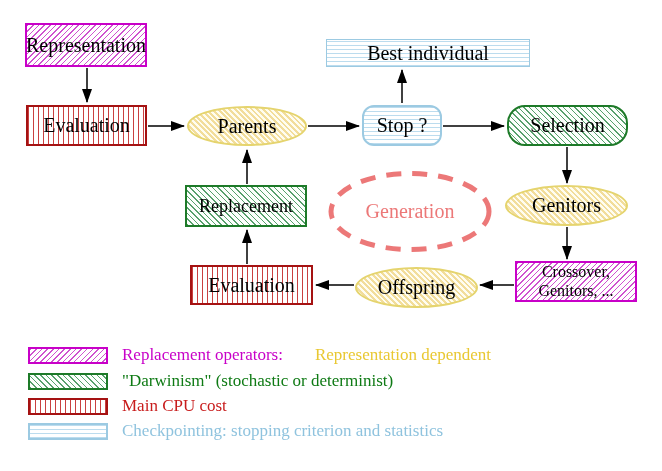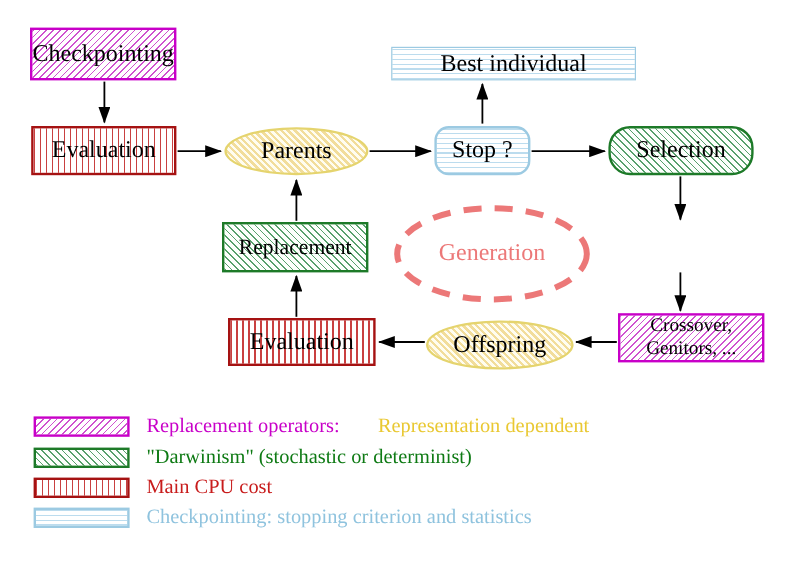--- a/index.html
+++ b/index.html
@@ -71,34 +71,35 @@
   .lg-yellow{color:#e9c832;margin-left:32px;}
   .lg-green{color:#0e7a14;}
   .lg-red{color:#c81c1c;}
   .lg-cyan{color:#8fc3de;}
 </style>
 </head>
 <body>
 
 <div id="canvas">
 
-  <div class="node hatch-magenta" id="initialisation">Checkpointing</div>
+  <div class="node hatch-magenta" id="initialisation">Representation</div>
 
   <div class="node hatch-red" id="evaluation-top">Evaluation</div>
 
   <div class="node hatch-yellow ellipse" id="parents">Parents</div>
 
   <div class="node hatch-cyan" id="best-individual">Best individual</div>
 
   <div class="node hatch-cyan rounded" id="stop">Stop ?</div>
 
   <div class="node hatch-green" id="selection">Selection</div>
 
   <div class="node hatch-green" id="replacement">Replacement</div>
 
+  <div class="node hatch-yellow ellipse" id="genitors">Genitors</div>
 
   <div class="node hatch-magenta" id="crossover">
     <span>Crossover,</span>
     <span>Genitors, ...</span>
   </div>
 
   <div class="node hatch-red" id="evaluation-bottom">Evaluation</div>
 
   <div class="node hatch-yellow ellipse" id="offspring">Offspring</div>
 

